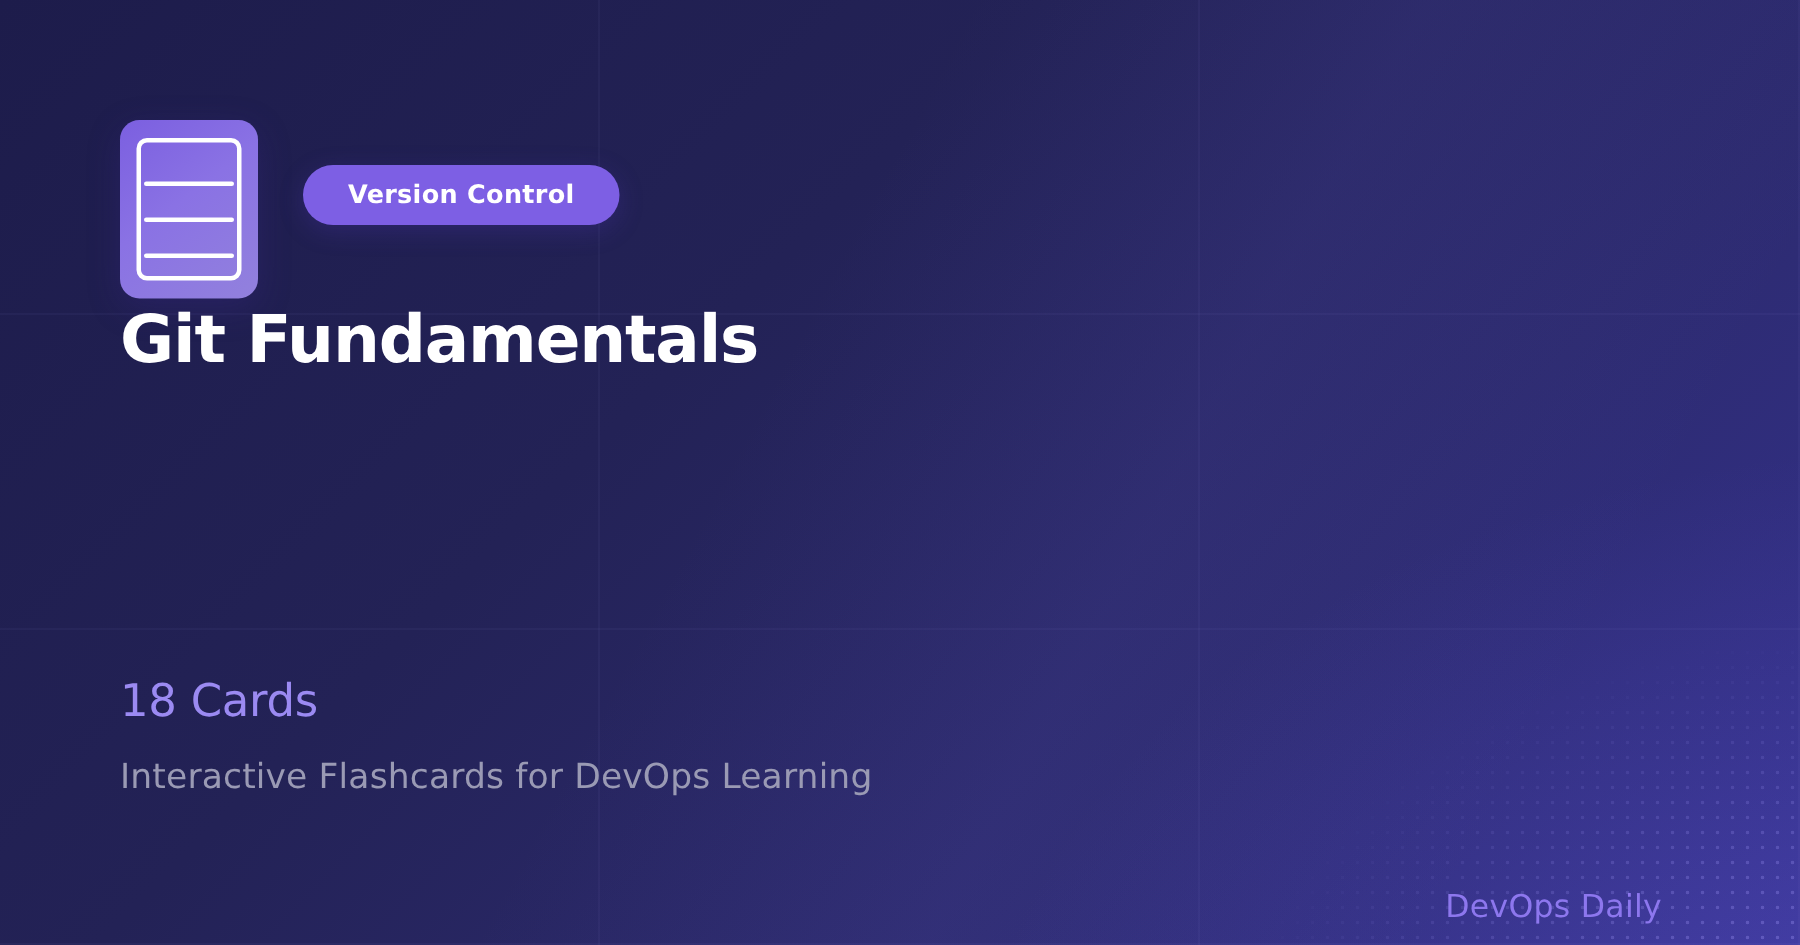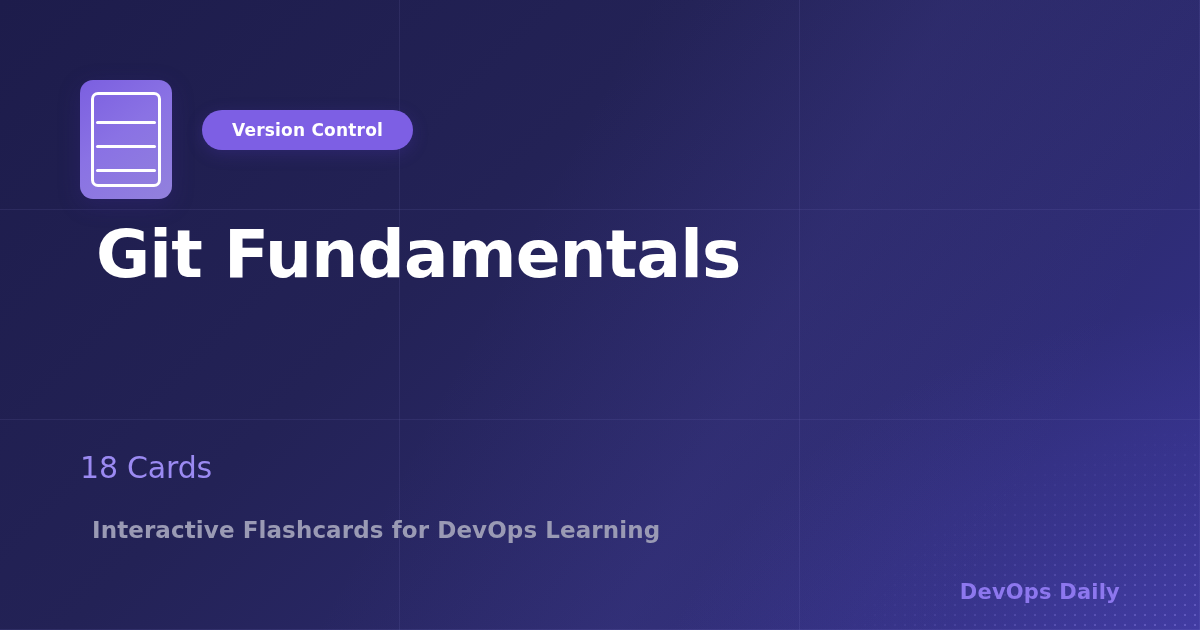--- a/index.html
+++ b/index.html
@@ -133,22 +133,22 @@
     justify-content: center;
     white-space: nowrap;
     box-shadow: 0 4px 16px rgba(80,55,180,0.28);
   }
 
   
   .title {
     position: absolute;
     left: 80px;
     top: 203px;
-    margin: 16px;
-    font-size: 66px;
+    margin: 0;
+    font-size: 44px;
     line-height: 1.08;
     font-weight: bold;
     color: #ffffff;
     letter-spacing: -0.8px;
     text-align: center;
   }
 
   
   .count {
     position: absolute;
@@ -157,35 +157,35 @@
     margin: 0;
     font-size: 30px;
     font-weight: normal;
     color: #9b8af2;
     letter-spacing: -0.2px;
   }
   .tagline {
     position: absolute;
     left: 80px;
     top: 505px;
-    margin: 12px;
+    margin: 0;
     font-size: 23px;
-    font-weight: bold;
+    font-weight: normal;
     color: #9a9ab4;
     letter-spacing: 0.1px;
   }
 
   
   .brand {
     position: absolute;
     right: 80px;
     top: 580px;
-    margin: 0;
+    margin: 12px;
     font-size: 21px;
-    font-weight: bold;
+    font-weight: normal;
     color: #8d77ee;
     letter-spacing: 0.2px;
     text-align: right;
   }
 </style>
 </head>
 <body>
 
 <div class="og-card">
 

